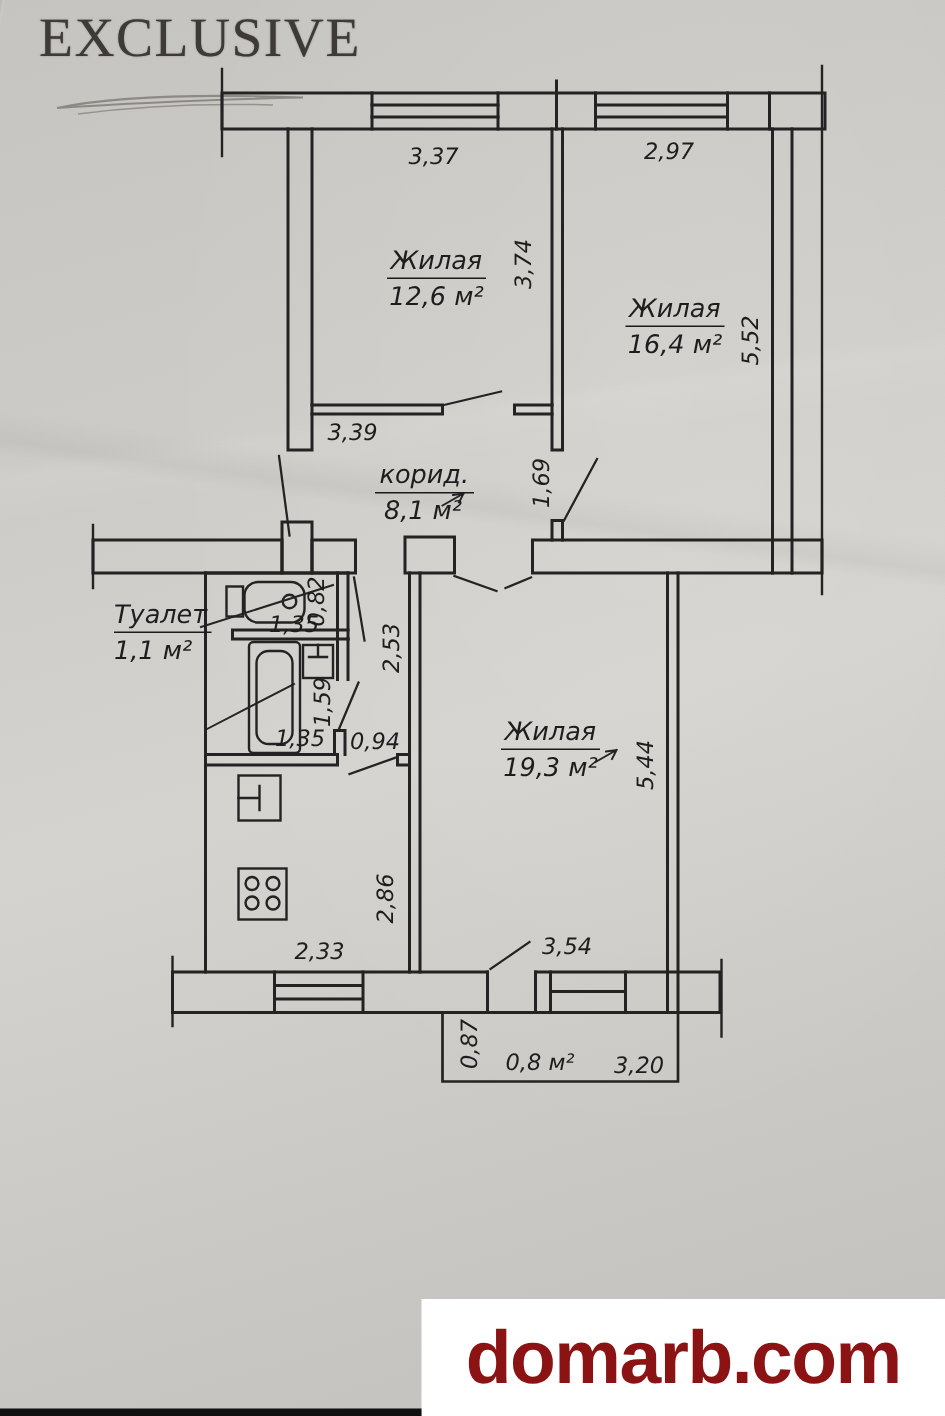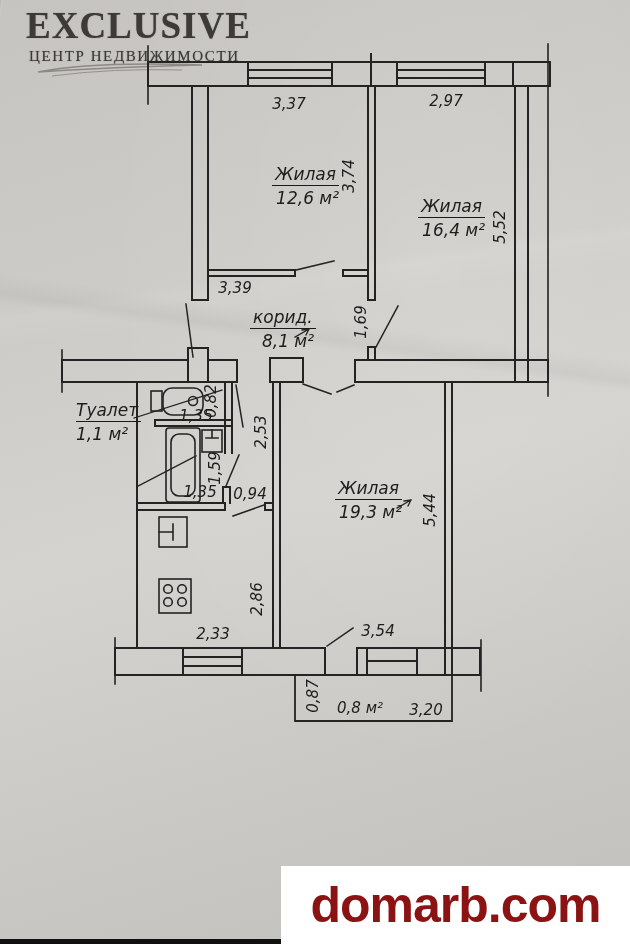--- a/index.html
+++ b/index.html
@@ -14,39 +14,39 @@
   .photo::before{
     content:"";position:absolute;inset:0;pointer-events:none;
     background:
       linear-gradient(100deg, rgba(0,0,0,.05) 0 1px, rgba(255,255,255,.05) 2px 3px, transparent 4px) 0 0/100% 100% no-repeat,
       linear-gradient(8deg, transparent 62%, rgba(0,0,0,.04) 63%, transparent 65%),
       linear-gradient(172deg, transparent 30%, rgba(255,255,255,.07) 31%, transparent 34%);
   }
   .logo{position:absolute;left:26px;top:4px;color:#3d3a37;}
   .logo-title{
     font-family:"Liberation Serif","DejaVu Serif",serif;
-    font-size:37px;letter-spacing:1px;font-weight:700;
+    font-size:37px;letter-spacing:1px;font-weight:400;
     text-shadow:0 0 1px rgba(62,58,54,.6);
   }
   .logo-sub{
     font-family:"Liberation Serif","DejaVu Serif",serif;
     font-size:15px;letter-spacing:1.6px;margin:1px 0 0 3px;
     text-shadow:0 0 1px rgba(62,58,54,.5);
   }
   .logo-swoosh{position:absolute;left:32px;top:58px;}
   .plan{position:absolute;inset:0;}
   .plan svg{position:absolute;left:0;top:0;}
   .lbl{position:absolute;color:#1d1d1d;white-space:nowrap;}
   .dim{
     width:52px;height:18px;line-height:18px;text-align:center;
     font-style:italic;font-size:15px;
   }
   .dim.rot{transform:rotate(-90deg);}
   .dim.wide{width:64px;text-align:center;}
-  .room-lbl{font-style:italic;font-size:17px;text-align:right;}
+  .room-lbl{font-style:italic;font-size:17px;text-align:center;}
   .room-lbl .nm{display:inline-block;border-bottom:1.5px solid #1a1a1a;padding:0 3px 1px;}
   .room-lbl .ar{display:block;margin-top:2px;}
   .room-lbl.left{text-align:left;}
   .room-lbl.left .nm{padding-left:0;}
   .watermark-box{
     position:absolute;left:281px;top:866px;width:349px;height:78px;
     background:#ffffff;display:flex;align-items:center;justify-content:center;
   }
   .watermark-text{
     font-family:"Liberation Sans","DejaVu Sans",sans-serif;
@@ -54,21 +54,20 @@
   }
   .photo-edge{position:absolute;left:0;top:939px;width:281px;height:5px;background:#101010;}
 </style>
 </head>
 <body>
 
 <div class="photo">
 
   <div class="logo">
     <div class="logo-title">EXCLUSIVE</div>
-    <div class="logo-sub">ЦЕНТР НЕДВИЖИМОСТИ</div>
   </div>
   <svg class="logo-swoosh" width="180" height="22">
     <path d="M6 14 Q60 3 170 7 Q80 9 6 14 Z" fill="none" stroke="#8d8984" stroke-width="1.4"></path>
     <path d="M20 18 Q80 10 150 12" fill="none" stroke="#95918c" stroke-width="1"></path>
   </svg>
 
   <div class="plan">
     <svg width="630" height="944" viewBox="0 0 630 944">
       <g stroke="#232323" stroke-width="2" fill="none" stroke-linecap="square">
 

